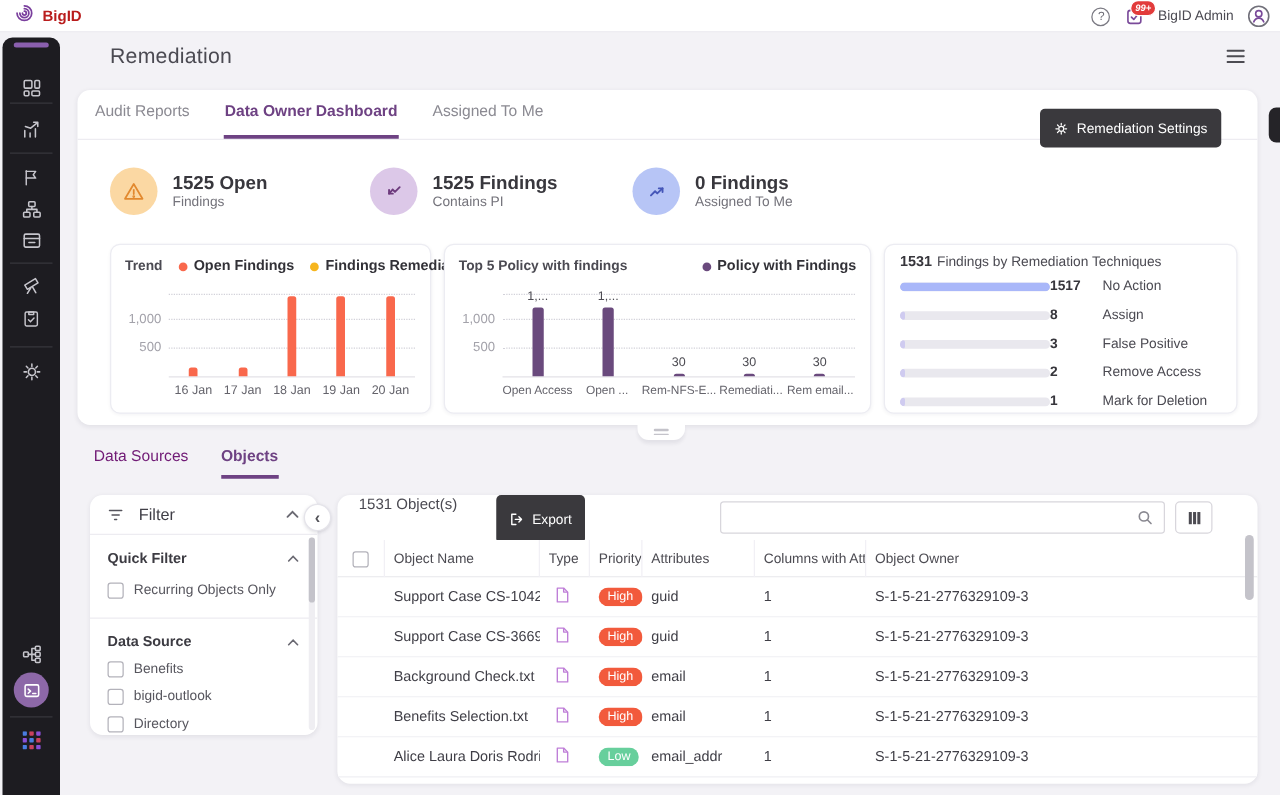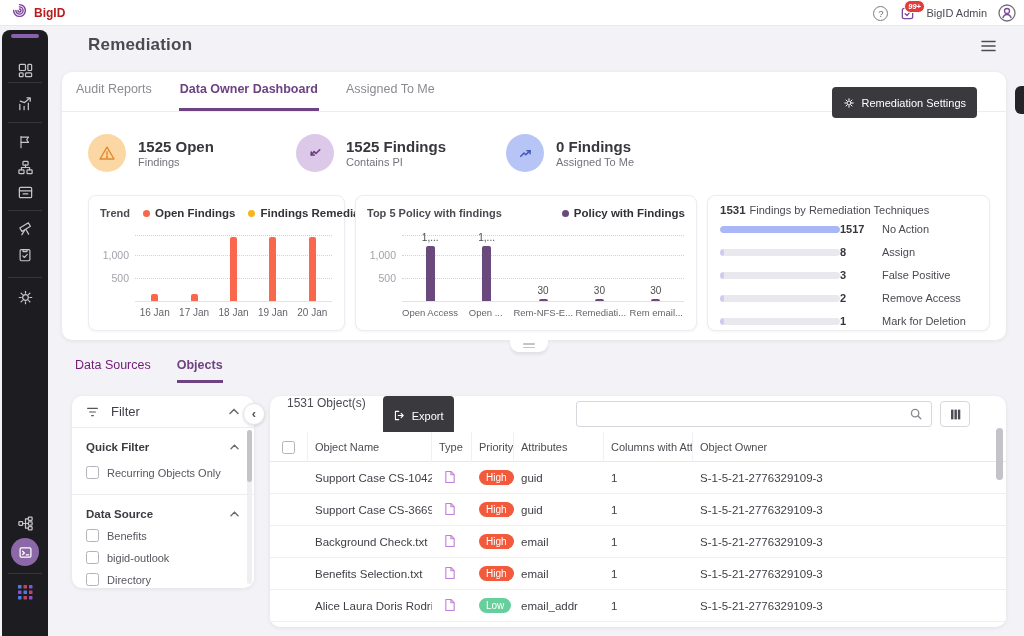--- a/index.html
+++ b/index.html
@@ -19,21 +19,21 @@
 
   
   .sidebar{position:absolute;left:2px;top:30px;bottom:0;width:46px;background:#1d1c21;border-radius:8px 8px 0 0;z-index:25}
   .side-accent{position:absolute;top:4px;left:9px;width:28px;height:3.5px;border-radius:2px;background:#8a5fae}
   .side-ic{position:absolute;left:50%;transform:translate(-50%,-50%);width:18px;height:18px;display:grid;place-items:center;cursor:pointer}
   .side-div{position:absolute;left:6px;right:6px;height:1px;background:#37363d}
   .term-circle{position:absolute;left:50%;transform:translate(-50%,-50%);width:28px;height:28px;border-radius:50%;background:#8d68a8;display:grid;place-items:center;cursor:pointer}
 
   
   .main{position:absolute;left:0;top:26px;right:0;bottom:0;background:#f3f2f6}
-  .page-title{position:absolute;left:88px;top:9px;font-size:17px;font-weight:bold;color:#4b4a52;letter-spacing:.2px}
+  .page-title{position:absolute;left:88px;top:9px;font-size:17px;font-weight:normal;color:#4b4a52;letter-spacing:.2px}
   .menu-ic{position:absolute;right:28px;top:12px;cursor:pointer}
 
   .card{background:#fff;border-radius:10px;box-shadow:0 1px 4px rgba(25,25,55,.08);position:absolute}
   .dash-card{left:62px;top:46px;width:944px;height:268px}
 
   .dash-tabs{position:absolute;top:0;left:0;right:0;height:40px;border-bottom:1px solid #edecf1;padding-left:13px;display:flex;align-items:flex-end;gap:26px}
   .dtab{font-size:12.5px;color:#8b8a92;padding:0 1px 12px;cursor:pointer;border-bottom:3px solid transparent}
   .dtab.active{color:#6e4283;font-weight:bold;border-bottom-color:#6e4283}
   .dark-btn{background:#3a393d;color:#fff;border:none;border-radius:4px;font-family:inherit;font-size:11px;display:inline-flex;align-items:center;gap:6px;cursor:pointer}
   .settings-btn{position:absolute;right:29px;top:15px;height:31px;padding:0 11px}
@@ -77,35 +77,35 @@
   
   .filter-card{left:72px;top:370px;width:182px;height:192px;overflow:hidden}
   .filter-head{height:32px;border-bottom:1px solid #edecf1;display:flex;align-items:center;padding:0 14px;gap:12px}
   .filter-title{font-size:13px;color:#3f3e46}
   .fchev{margin-left:auto}
   .fsec{padding:0 14px}
   .fsec + .fsec{border-top:1px solid #edecf1}
   .fsec-h{display:flex;align-items:center;margin-top:13px;margin-bottom:2px}
   .fsec-h span{font-size:11.5px;font-weight:bold;color:#3c3b42}
   .fsec-h svg{margin-left:auto}
-  .fitem{display:flex;align-items:center;gap:8px;margin-top:13px;cursor:pointer}
+  .fitem{display:flex;gap:8px;margin-top:13px;cursor:pointer}
   .fsec:last-child .fitem{margin-top:9px}
   .cb{width:13px;height:13px;border:1.5px solid #b3b2ba;border-radius:2.5px;background:#fff;flex:none;display:inline-block}
   .fl{font-size:11px;color:#57565e;white-space:nowrap}
   .fsec1-pad{padding-bottom:15px}
   .f-scroll{position:absolute;right:2px;top:34px;bottom:4px;width:5px;background:#efeef2;border-radius:3px}
   .f-thumb{position:absolute;top:0;left:0;right:0;height:52px;background:#c4c3ca;border-radius:3px;cursor:pointer}
 
   .collapse-btn{position:absolute;left:243px;top:377px;width:22px;height:22px;border-radius:50%;background:#fff;border:1px solid #e5e4ea;box-shadow:0 1px 3px rgba(25,25,55,.15);z-index:10;font-size:13px;font-weight:bold;color:#515157;cursor:pointer;display:grid;place-items:center;padding-bottom:2px;font-family:inherit}
 
   
   .table-card{left:270px;top:370px;width:736px;height:231px;overflow:hidden}
   .tbl-toolbar{position:absolute;top:0;left:0;right:0;height:36px;display:flex;align-items:flex-start}
   .obj-count{font-size:12px;color:#4b4a52;margin-left:17px}
-  .export-btn{margin-left:17px;height:39px;padding:0 10px}
+  .export-btn{margin-left:31px;height:39px;padding:0 10px}
   .search-box{position:absolute;left:306px;top:5px;width:356px;height:26px;border:1px solid #d8d6dc;border-radius:3px;background:#fff;display:flex;align-items:center}
   .search-box input{flex:1;border:none;outline:none;height:100%;padding:0 8px;font-family:inherit;font-size:11.5px;background:transparent;color:#3a3940}
   .search-box svg{margin-right:8px;flex:none}
   .cols-btn{position:absolute;left:670px;top:5px;width:30px;height:26px;border:1px solid #d8d6dc;border-radius:4px;background:#fff;cursor:pointer;display:grid;place-items:center}
   .tgrid{display:grid;grid-template-columns:38px 124px 40px 42px 90px 89px 1fr;align-items:center}
   .tbl-head{position:absolute;top:36px;left:0;right:0;height:30px;border-bottom:1px solid #e8e7ec;background:#fff}
   .th{font-size:11px;color:#4c4b52;padding-left:7px;height:30px;display:flex;align-items:center;border-right:1px solid #f1f0f5;white-space:nowrap;overflow:hidden}
   .th:last-child{border-right:none}
   .th.cbcol{justify-content:center;padding-left:0}
   .trow{position:absolute;left:0;right:0;height:32px;border-bottom:1px solid #f0eff4;background:#fff;cursor:pointer}

